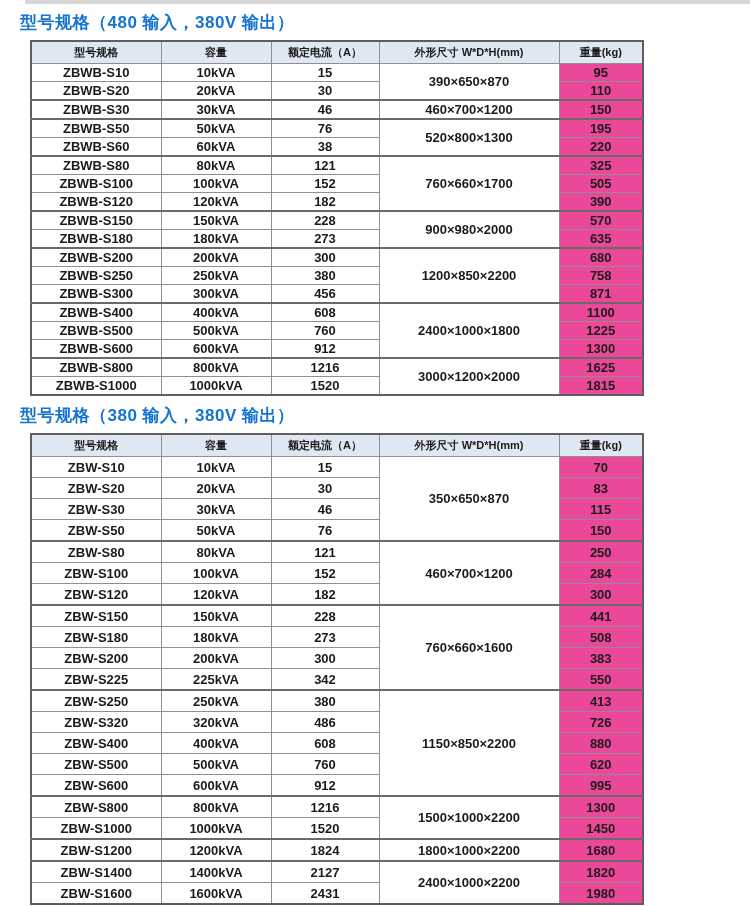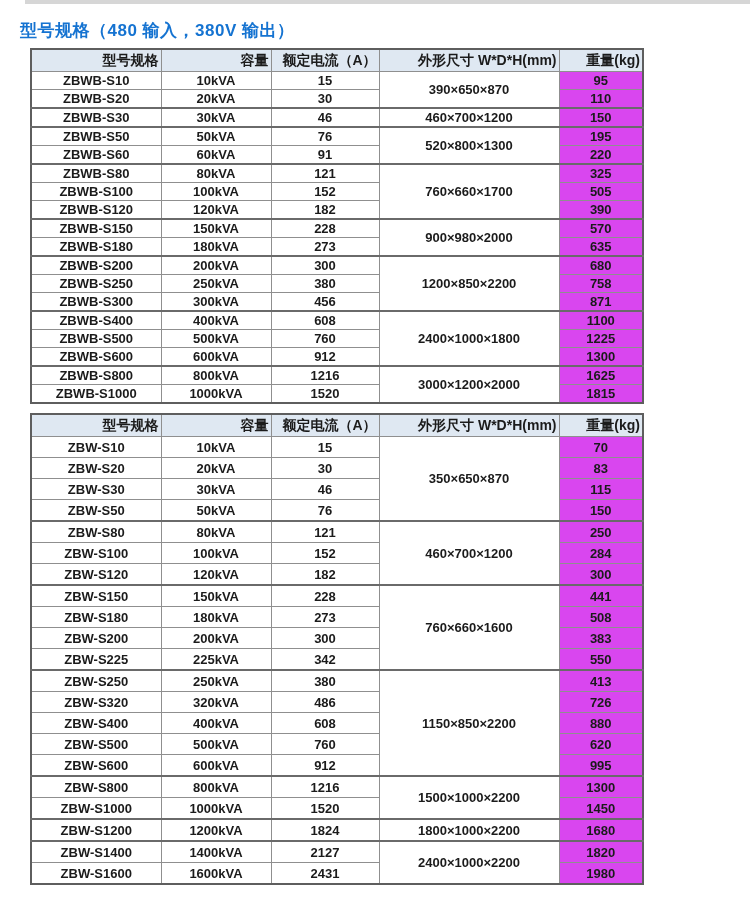--- a/index.html
+++ b/index.html
@@ -1,20 +1,20 @@
 <!DOCTYPE html>
 <html><head>
 <meta charset="utf-8">
 <style>
   html,body { margin:0; padding:0; background:#ffffff; }
   body { font-family:"Liberation Sans","DejaVu Sans",sans-serif; }
   .page { position:relative; width:750px; height:906px; background:#fff; overflow:hidden; }
   .top-strip { position:absolute; top:0; left:25px; right:0; height:4px; background:#d6d6d6; }
   section.spec-sec { margin:0; }
-  section.sec0 { padding-top:20px; }
+  section.sec0 { padding-top:12px; }
   section.sec1 { padding-top:9px; }
   h2.sec-title {
     margin:0 0 6px 20px;
     font-size:17px;
     line-height:22px;
     font-weight:bold;
     color:#1573d1;
     letter-spacing:0.5px;
   }
   table.spec-table {
@@ -28,33 +28,32 @@
     border:1px solid #8f8f8f;
     text-align:center;
     vertical-align:middle;
     padding:0 2px;
     white-space:nowrap;
     overflow:hidden;
     color:#1b1b1b;
   }
   .spec-table th {
     background:#dfe8f2;
-    font-size:14px;
+    font-size:11px;
     font-weight:bold;
     height:21px;
-    text-align:right;
   }
   .spec-table td {
     font-size:13px;
     font-weight:bold;
     background:#ffffff;
   }
   .t0 td { height:17px; }
   .t1 td { height:20px; }
-  .spec-table td.weight-cell { background:#d946ef; }
+  .spec-table td.weight-cell { background:#ec4899; }
   .spec-table tr.group-start td { border-top:2px solid #6a6a6a; }
 </style>
 </head>
 <body>
 
 <div class="page">
   <div class="top-strip"></div>
 
   <section class="spec-sec sec0">
     <h2 class="sec-title">型号规格（480 输入，380V 输出）</h2>
@@ -99,21 +98,21 @@
           <tr class="group-start">
             <td class="model-cell">ZBWB-S50</td>
             <td class="capacity-cell">50kVA</td>
             <td class="current-cell">76</td>
             <td rowspan="2" class="dimension-cell">520×800×1300</td>
             <td class="weight-cell">195</td>
           </tr>
           <tr>
             <td class="model-cell">ZBWB-S60</td>
             <td class="capacity-cell">60kVA</td>
-            <td class="current-cell">91</td>
+            <td class="current-cell">38</td>
             <td class="weight-cell">220</td>
           </tr>
           <tr class="group-start">
             <td class="model-cell">ZBWB-S80</td>
             <td class="capacity-cell">80kVA</td>
             <td class="current-cell">121</td>
             <td rowspan="3" class="dimension-cell">760×660×1700</td>
             <td class="weight-cell">325</td>
           </tr>
           <tr>
@@ -190,20 +189,21 @@
             <td class="model-cell">ZBWB-S1000</td>
             <td class="capacity-cell">1000kVA</td>
             <td class="current-cell">1520</td>
             <td class="weight-cell">1815</td>
           </tr>
         </tbody>
       </table>
   </section>
 
   <section class="spec-sec sec1">
+    <h2 class="sec-title">型号规格（380 输入，380V 输出）</h2>
     <table class="spec-table t1">
         <colgroup>
           <col style="width: 130px;">
           <col style="width: 110px;">
           <col style="width: 108px;">
           <col style="width: 180px;">
           <col style="width: 84px;">
         </colgroup>
         <thead>
           <tr>

